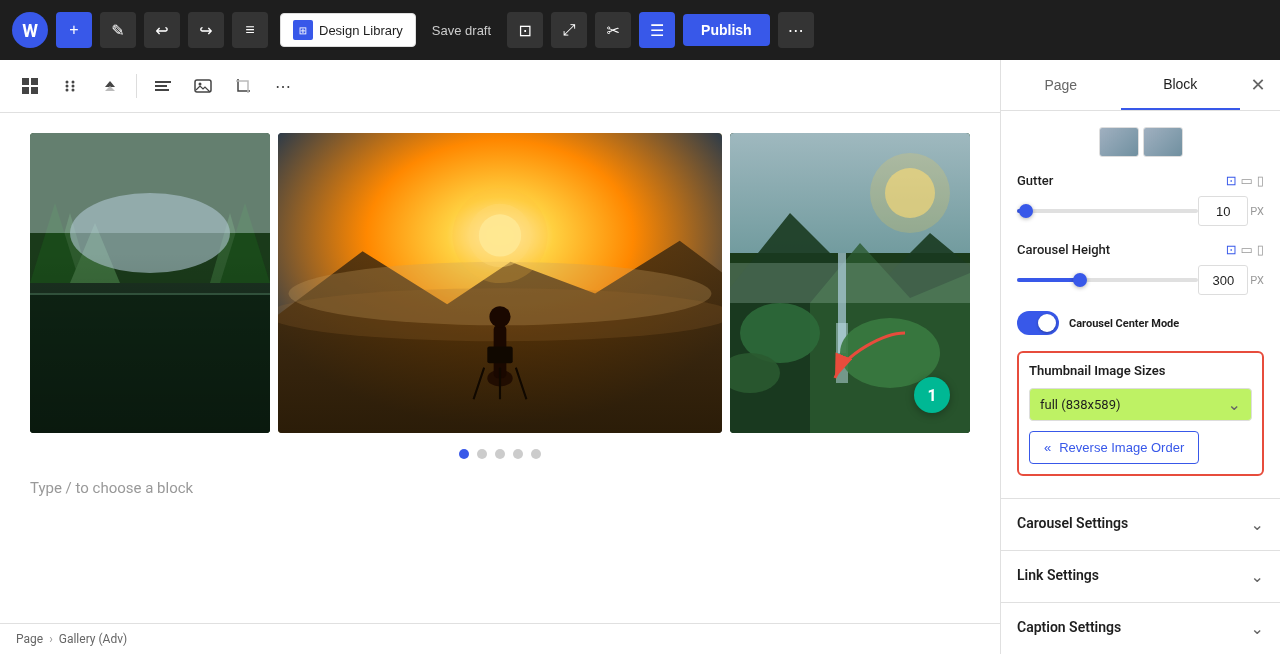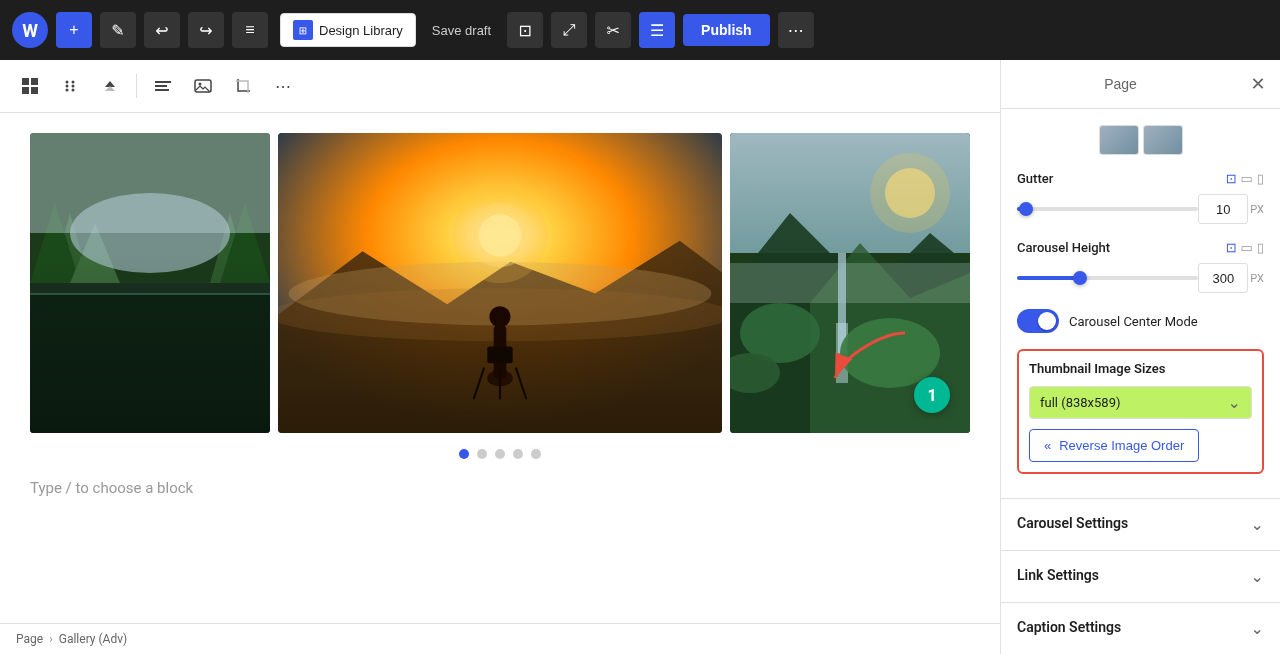--- a/index.html
+++ b/index.html
@@ -397,22 +397,22 @@
     }
     .toggle-knob {
       width: 18px; height: 18px;
       background: white;
       border-radius: 50%;
       position: absolute;
       top: 3px; right: 3px;
       box-shadow: 0 1px 3px rgba(0,0,0,0.3);
     }
     .toggle-label {
-      font-size: 13px;
-      font-weight: 400;
+      font-size: 11px;
+      font-weight: 700;
       color: #1e1e1e;
     }
 
     
     .highlighted-section {
       border: 2px solid #e74c3c;
       border-radius: 6px;
       padding: 10px;
       margin-bottom: 16px;
       background: white;
@@ -693,20 +693,21 @@
       <span>Page</span>
       <span class="breadcrumb-sep">›</span>
       <span>Gallery (Adv)</span>
     </div>
   </div>
 
   <div class="right-panel">
 
     <div class="panel-tabs">
       <button class="panel-tab">Page</button>
+      <button class="panel-tab active">Block</button>
       <button class="panel-close">✕</button>
     </div>
 
     <div class="panel-content">
 
       <div class="img-size-thumbs">
         <div class="img-size-thumb">
             <div class="thumb-img"></div>
           </div>
         <div class="img-size-thumb">

